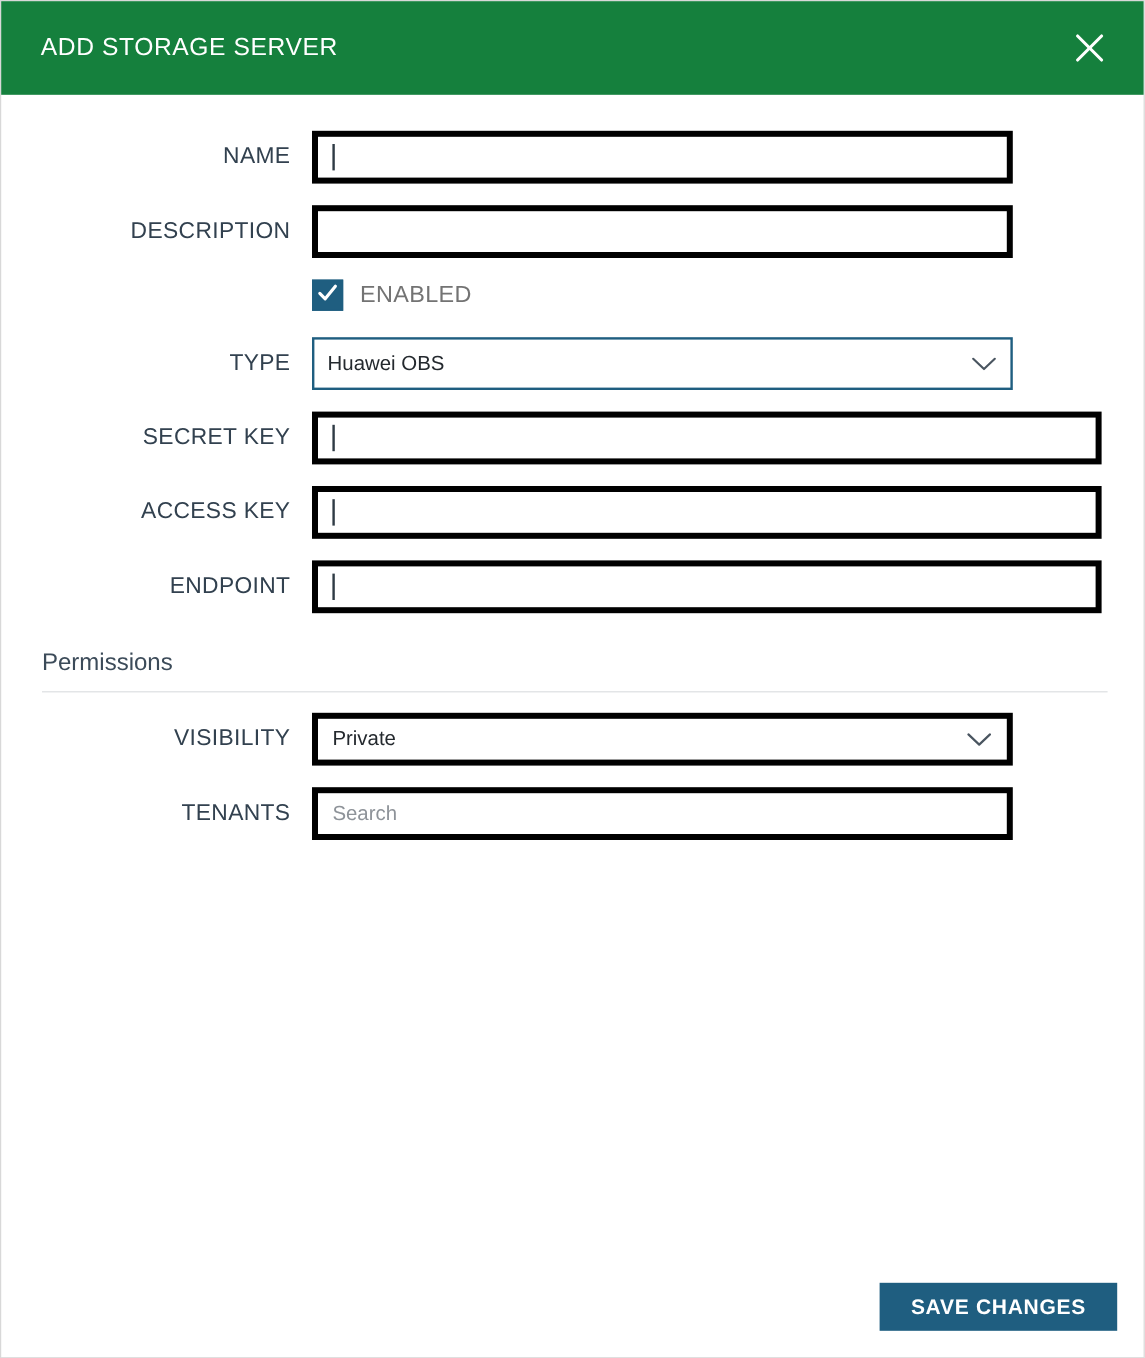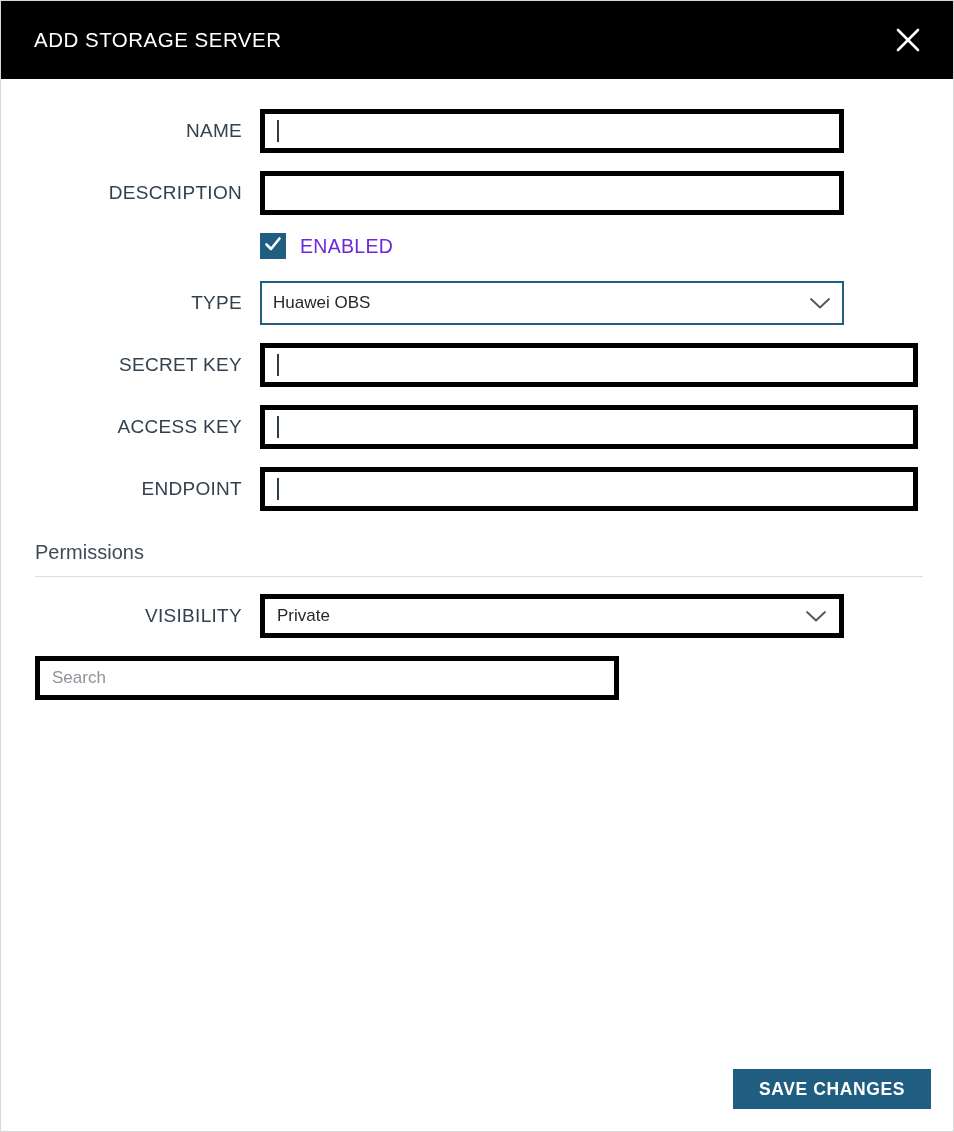--- a/index.html
+++ b/index.html
@@ -21,21 +21,21 @@
     background: #ffffff;
     border: 1px solid #d8d8d8;
     display: flex;
     flex-direction: column;
     position: relative;
   }
   
   .dialog-header {
     height: 78px;
     min-height: 78px;
-    background: #000000;
+    background: #15803d;
     color: #ffffff;
     display: flex;
     align-items: center;
     justify-content: space-between;
     padding: 0 26px 0 33px;
     box-sizing: border-box;
   }
   .dialog-title {
     font-size: 20.5px;
     letter-spacing: 0.5px;
@@ -136,21 +136,21 @@
     background: #1f5e80;
     border: 1px solid #1f5e80;
     display: flex;
     align-items: center;
     justify-content: center;
     box-sizing: border-box;
   }
   .check-label {
     margin-left: 14px;
     font-size: 19.5px;
-    color: #6d28d9;
+    color: #737373;
     letter-spacing: 0.3px;
     text-transform: uppercase;
   }
 
   
   .section {
     margin-top: 30px;
     margin-bottom: 17px;
   }
   .section-title {
@@ -280,20 +280,21 @@
         <span class="value">Private</span>
         <span class="chev">
           <svg width="22" height="14" viewBox="0 0 22 14" aria-hidden="true">
             <polyline points="2,3 11,11.5 20,3" fill="none" stroke="#4a5560" stroke-width="1.8" stroke-linecap="round" stroke-linejoin="round"></polyline>
           </svg>
         </span>
       </div>
     </div>
 
     <div class="form-row">
+      <div class="form-label">TENANTS</div>
       <div class="field w-short">
         <span class="placeholder">Search</span>
       </div>
     </div>
 
   </div>
 
   <div class="dialog-footer">
     <button class="save-btn">SAVE CHANGES</button>
   </div>

